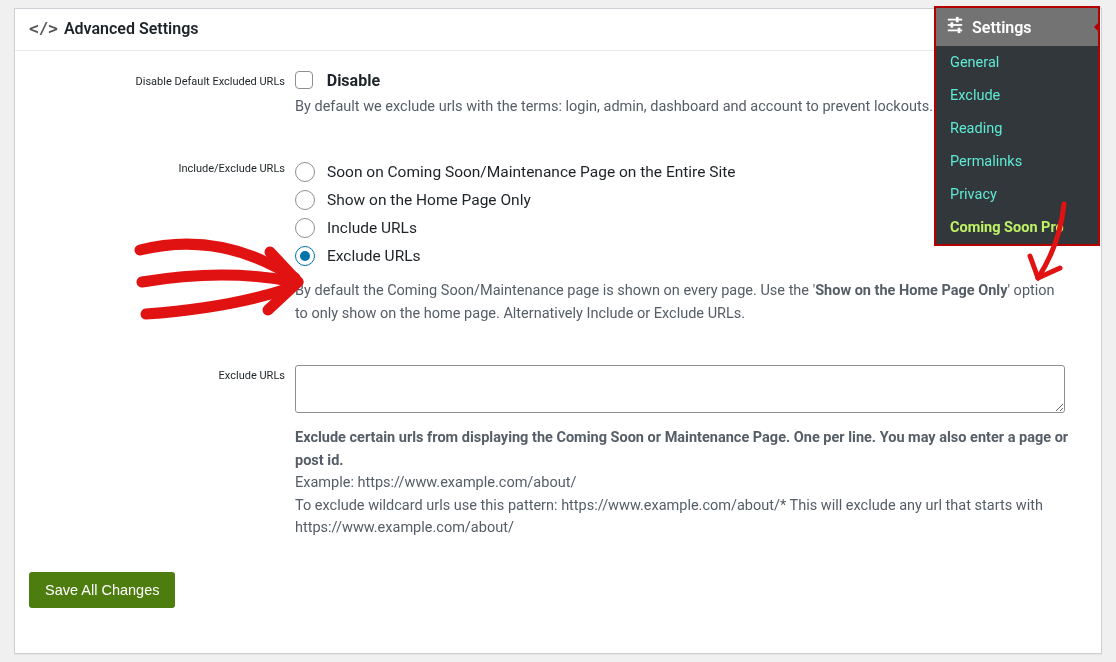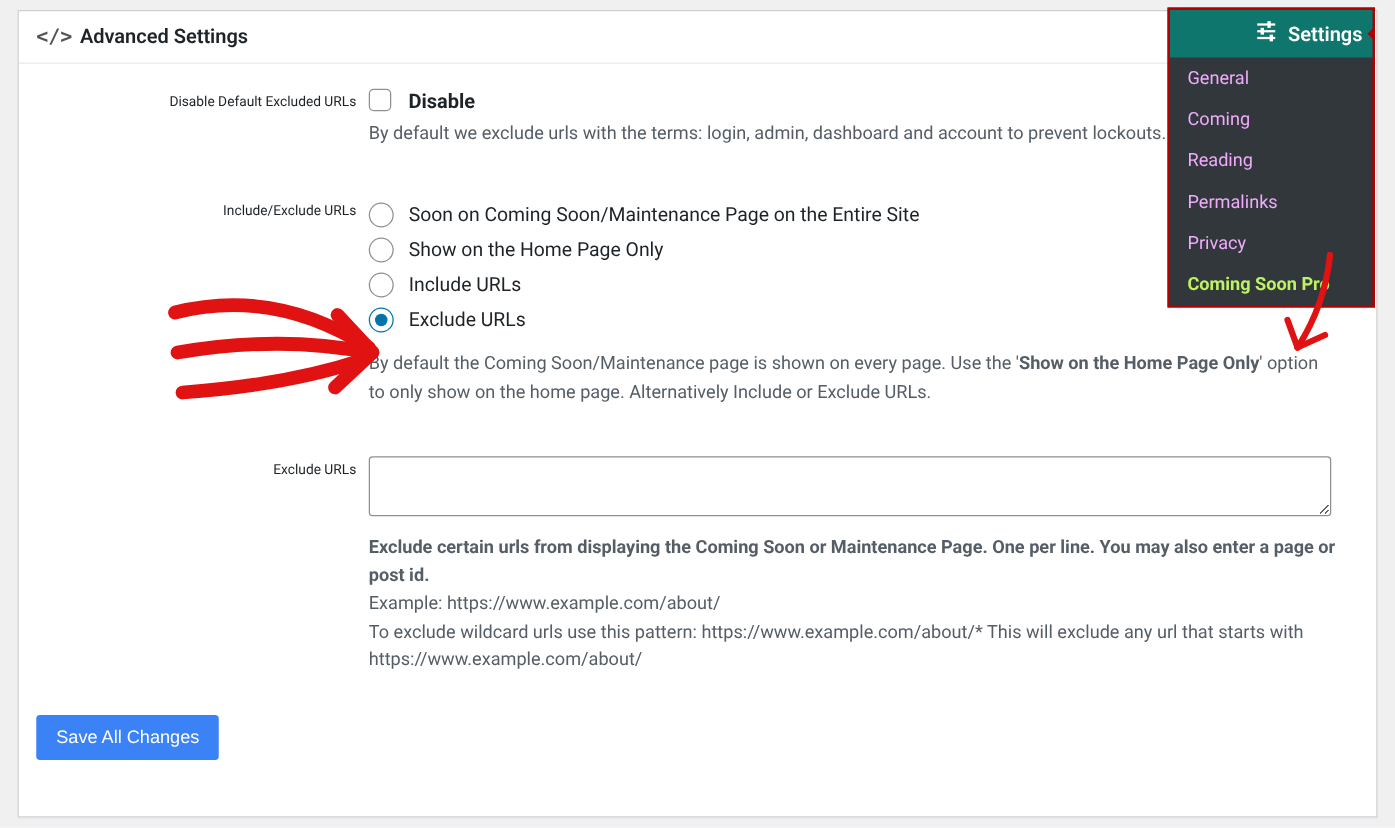--- a/index.html
+++ b/index.html
@@ -50,42 +50,41 @@
   .radio.sel { border-color:#0073aa; }
   .radio.sel::after { content:""; width:10px; height:10px; background:#0073aa; border-radius:50%; }
 
   textarea.exclude {
     width: 770px; height: 48px; border:1px solid #8c8f94; border-radius:3px;
     padding:6px 8px; font-size:14px; resize:both; background:#fff;
   }
 
   .save-btn {
     margin: 12px 0 0 14px;
-    display:inline-block; background:#3b82f6; color:#fff; border:none; border-radius:3px;
+    display:inline-block; background:#4d7c0f; color:#fff; border:none; border-radius:3px;
     padding:10px 16px; font-size:14.5px; cursor:pointer;
   }
 
   
   .flyout {
     position:absolute; right:16px; top:6px; width:166px;
     border:2px solid #b40000; background:#32373c; color:#eee;
     font-size:14.5px;
   }
   .flyout-head {
-    background:#0f766e; color:#fff; padding:8px 8px 8px 10px;
+    background:#737373; color:#fff; padding:8px 8px 8px 10px;
     display:flex; align-items:center; gap:8px; font-weight:600; position:relative;
     font-size:16px;
-    justify-content:flex-end;
   }
   .flyout-head svg { width:18px; height:18px; }
   .flyout-head::after{
     content:""; position:absolute; right:-2px; top:50%; transform:translateY(-50%);
     border:6px solid transparent; border-right-color:#b40000;
   }
-  .flyout-item { padding:8px 14px; color:#f0abfc; cursor:pointer; }
+  .flyout-item { padding:8px 14px; color:#5eead4; cursor:pointer; }
   .flyout-item.active { color:#bef264; font-weight:700; }
 
   
   .overlay-svg { position:absolute; pointer-events:none; }
 </style>
 </head>
 <body>
 
 <div class="panel">
   <div class="panel-header">
@@ -158,21 +157,21 @@
           <rect x="2" y="15" width="16" height="2"></rect>
           <rect x="11" y="1" width="3" height="6"></rect>
           <rect x="5" y="7" width="3" height="6"></rect>
           <rect x="13" y="13" width="3" height="6"></rect>
         </svg>
     </span>
     <span>Settings</span>
   </div>
   <div id="flyout-items">
       <div class="flyout-item">General</div>
-      <div class="flyout-item">Coming</div>
+      <div class="flyout-item">Exclude</div>
       <div class="flyout-item">Reading</div>
       <div class="flyout-item">Permalinks</div>
       <div class="flyout-item">Privacy</div>
       <div class="flyout-item active">Coming Soon Pro</div>
     </div>
 </div>
 
 <svg class="overlay-svg" style="left:130px; top:210px; width:190px; height:130px;" viewBox="0 0 190 130">
   <g fill="none" stroke="#e11212" stroke-width="11" stroke-linecap="round" stroke-linejoin="round">
     <path d="M10 40 Q 90 20 165 68"></path>

